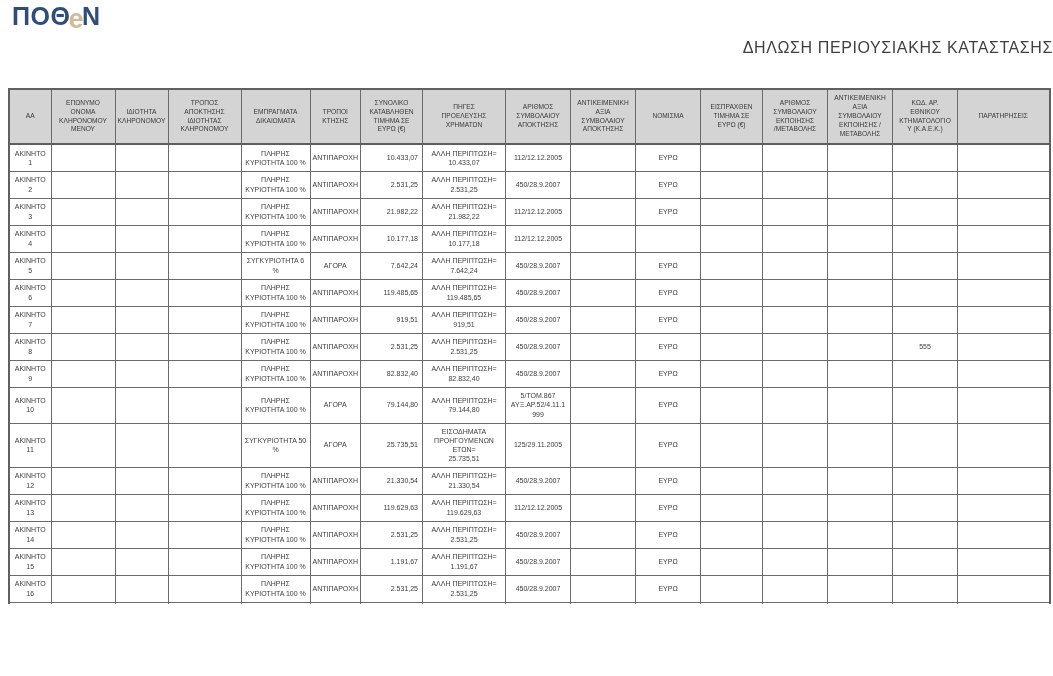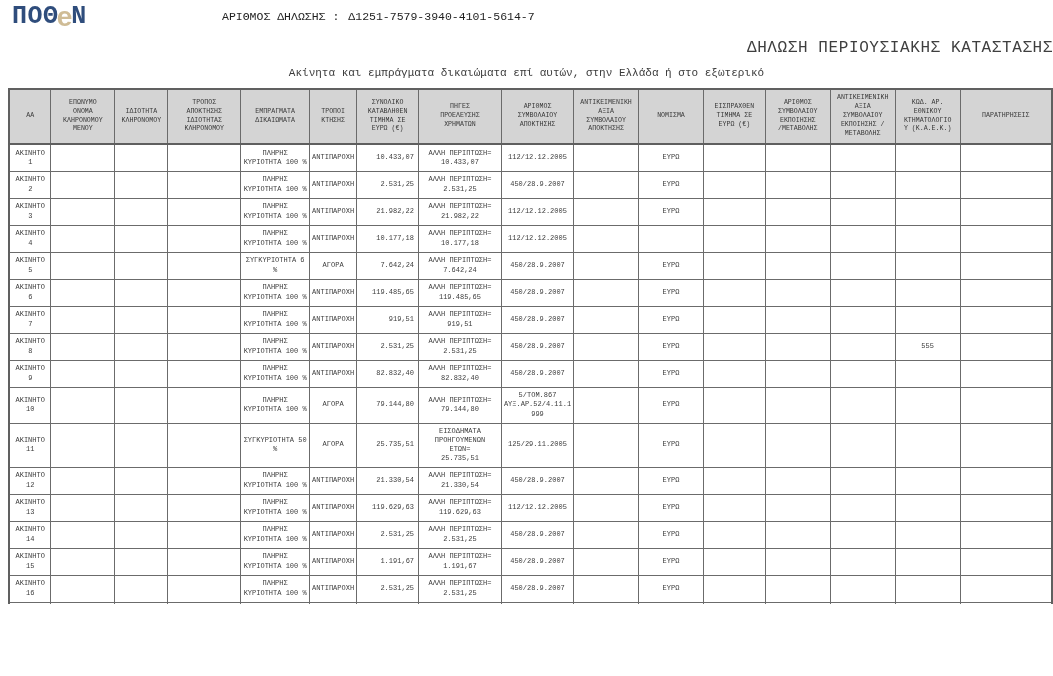--- a/index.html
+++ b/index.html
@@ -1,18 +1,18 @@
 <!DOCTYPE html>
 <html><head>
 <meta charset="utf-8">
 <style>
   html,body{margin:0;padding:0;background:#ffffff;}
   .page{
     position:relative;width:1053px;height:604px;background:#ffffff;overflow:hidden;
-    font-family:Liberation Mono, monospace;color:#3c3c3c;
+    font-family:Liberation Sans, sans-serif;color:#3c3c3c;
   }
   
   .logo{position:absolute;left:12px;top:4px;font-weight:bold;font-size:25px;letter-spacing:0.5px;line-height:24px;white-space:nowrap;}
   .logo .navy{color:#2f4d7c;}
   .logo .beige{color:#cfbc96;font-size:27px;position:relative;top:3px;margin:0 -2px;}
   .decl-line{position:absolute;left:222px;top:10px;font-size:11.5px;color:#1f1f1f;white-space:nowrap;}
   .decl-line .num{margin-left:9px;}
   .doc-title{position:absolute;left:0;top:39px;width:100%;text-align:right;font-size:16px;color:#3f3f3f;letter-spacing:0.6px;}
   .doc-subtitle{position:absolute;left:0;top:67px;width:100%;text-align:center;font-size:11px;color:#3a3a3a;}
   
@@ -34,26 +34,22 @@
 </style>
 </head>
 <body>
 
 <div class="page">
 
   <div class="logo">
     <span class="navy">ΠΟΘ</span><span class="beige">e</span><span class="navy">Ν</span>
   </div>
 
-  <div class="decl-line">
-    <span>ΑΡΙΘΜΟΣ ΔΗΛΩΣΗΣ :</span><span class="num">Δ1251-7579-3940-4101-5614-7</span>
-  </div>
 
   <div class="doc-title">ΔΗΛΩΣΗ ΠΕΡΙΟΥΣΙΑΚΗΣ ΚΑΤΑΣΤΑΣΗΣ</div>
-  <div class="doc-subtitle">Ακίνητα και εμπράγματα δικαιώματα επί αυτών, στην Ελλάδα ή στο εξωτερικό</div>
 
   <div class="tbl-wrap">
     <table class="assets">
       <colgroup>
           <col style="width: 42px;">
           <col style="width: 64px;">
           <col style="width: 53px;">
           <col style="width: 73px;">
           <col style="width: 69px;">
           <col style="width: 47px;">

